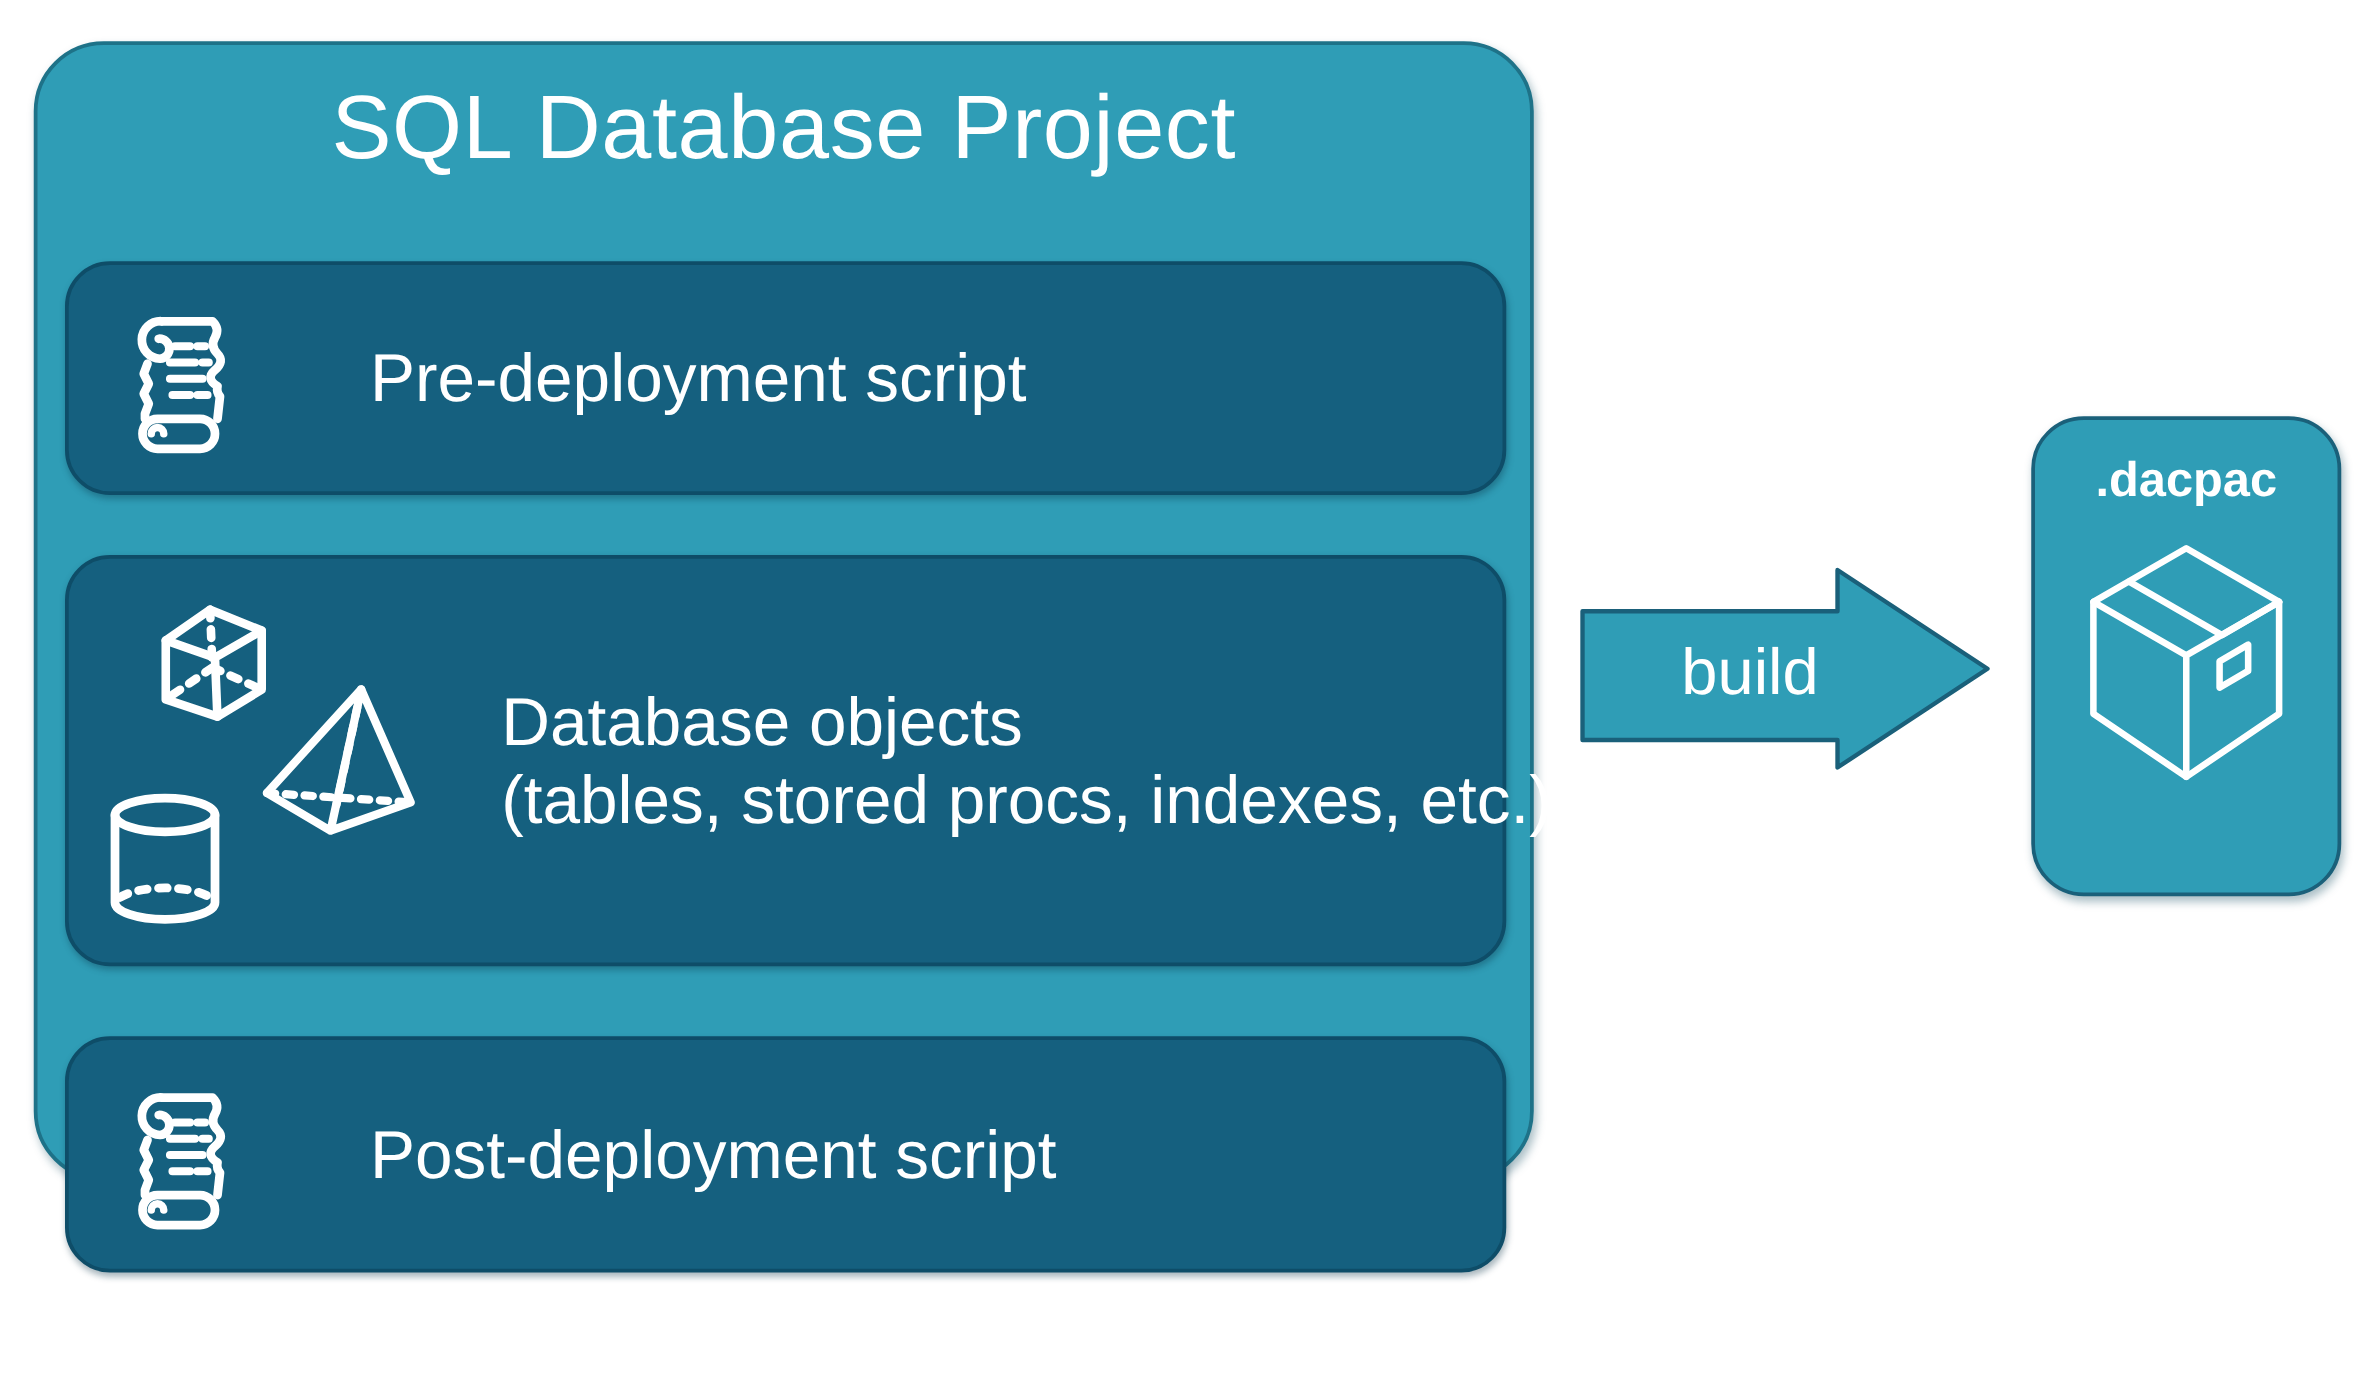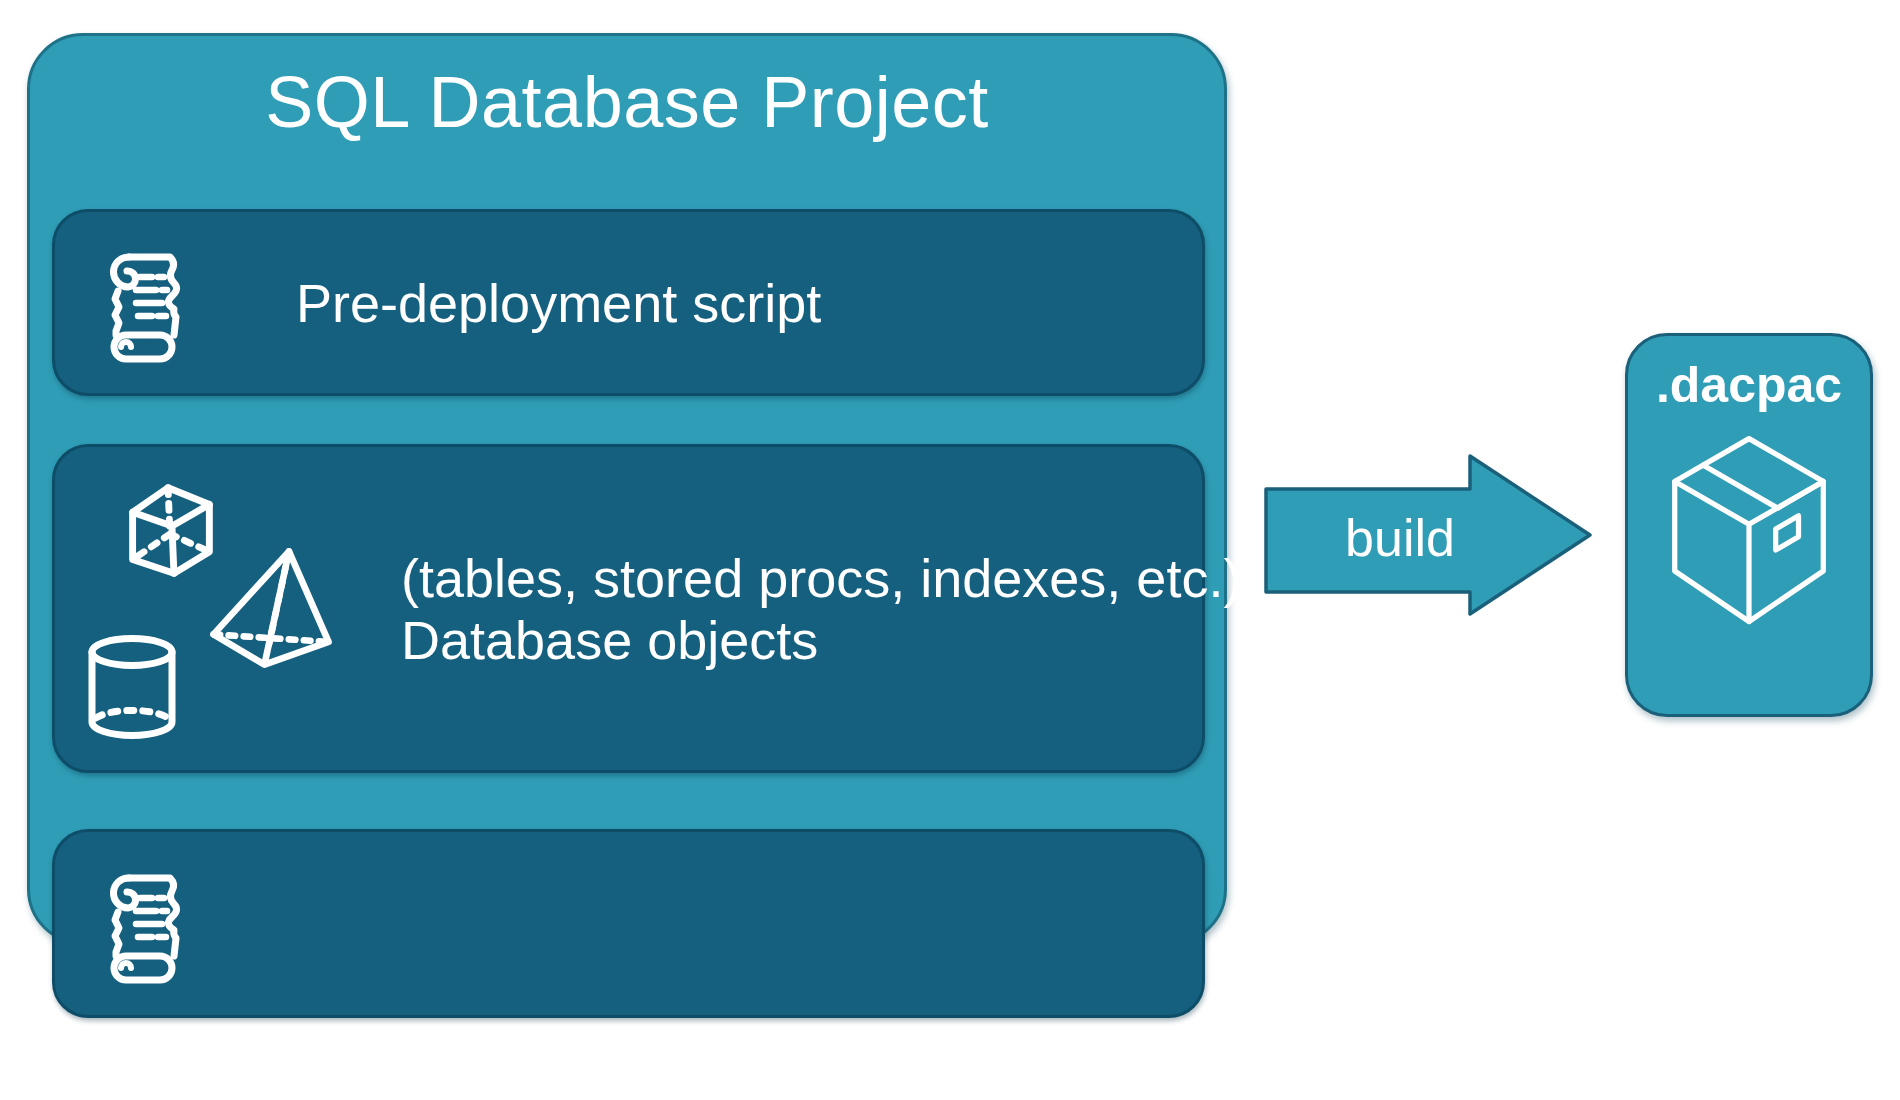--- a/index.html
+++ b/index.html
@@ -49,21 +49,21 @@
     font-size:52px;font-weight:400;
   }
   
   .dacpac{
     position:absolute;left:1625px;top:333px;width:248px;height:384px;box-sizing:border-box;
     background:var(--panel-light,#2F9DB6);
     border:3.5px solid var(--arrow-border,#1A607A);
     border-radius:42px;text-align:center;
     box-shadow:2px 4px 7px rgba(18,74,94,.35);
   }
-  .dacpac-label{margin-top:20px;font-size:50px;line-height:58px;font-weight:700;}
+  .dacpac-label{margin-top:20px;font-size:39px;line-height:58px;font-weight:700;}
   .package-svg{margin-top:17px;width:180px;height:200px;}
   svg{display:block;}
   .stroke{fill:none;stroke:#fff;stroke-linecap:round;stroke-linejoin:round;}
 </style>
 </head>
 <body>
 
 <div class="canvas">
 
   <div class="project">
@@ -90,34 +90,35 @@
       <svg class="pyramid-svg" viewBox="0 0 140 140">
         <path class="stroke" stroke-width="7" d="M88 10 L8 98 L62 130 L130 106 Z M88 10 L62 130"></path>
         <path class="stroke" stroke-width="7" stroke-dasharray="7 9" d="M8 98 L130 106 M88 10 L67 108"></path>
       </svg>
       <svg class="cylinder-svg" viewBox="0 0 96 110">
         <ellipse class="stroke" stroke-width="7" cx="48" cy="20" rx="40" ry="13.5"></ellipse>
         <path class="stroke" stroke-width="7" d="M8 20 V90 M88 20 V90 M8 90 A40 13.5 0 0 0 88 90"></path>
         <path class="stroke" stroke-width="7" stroke-dasharray="7 9" d="M12 86 A40 13.5 0 0 1 84 86"></path>
       </svg>
       <div class="row-label">
+        <div>Database objects</div>
         <div>(tables, stored procs, indexes, etc.)</div>
-        <div>Database objects</div>
       </div>
     </div>
 
     <div class="row row-3">
       <svg class="scroll-svg" viewBox="0 0 100 124">
         <path class="stroke" stroke-width="7" d="M45 16 A15 15 0 1 0 44 46 A8 8 0 1 0 43 30"></path>
         <path class="stroke" stroke-width="7" d="M45 16 H86 q6 6 2 13 t2 13 t-2 13 t2 13 q-1 5 2 8 L90 94"></path>
         <path class="stroke" stroke-width="7" d="M34 50 l-3 8 4 8 -4 8 4 8 -3 8 0 4"></path>
         <path class="stroke" stroke-width="7" d="M42 94 H76 A12 12 0 0 1 76 118 H42 A12 12 0 0 1 42 94 Z"></path>
         <path class="stroke" stroke-width="6" d="M47 106 a5 5 0 1 0 -10 0"></path>
         <path class="stroke" stroke-width="6.5" d="M56 36 h12 M74 36 h6 M52 49 h20 M78 49 h5 M52 62 h26 M54 75 h14 M74 75 h8"></path>
       </svg>
+      <div class="row-label">Post-deployment script</div>
     </div>
   </div>
 
   <svg class="arrow-svg" viewBox="0 0 334 168">
     <path d="M4 39 H208 V6 L328 85 L208 164 V142 H4 Z" fill="var(--arrow-fill,#2F9DB6)" stroke="var(--arrow-border,#1A607A)" stroke-width="3.5" stroke-linejoin="round"></path>
   </svg>
   <div class="arrow-label">build</div>
 
   <div class="dacpac">
     <div class="dacpac-label">.dacpac</div>

